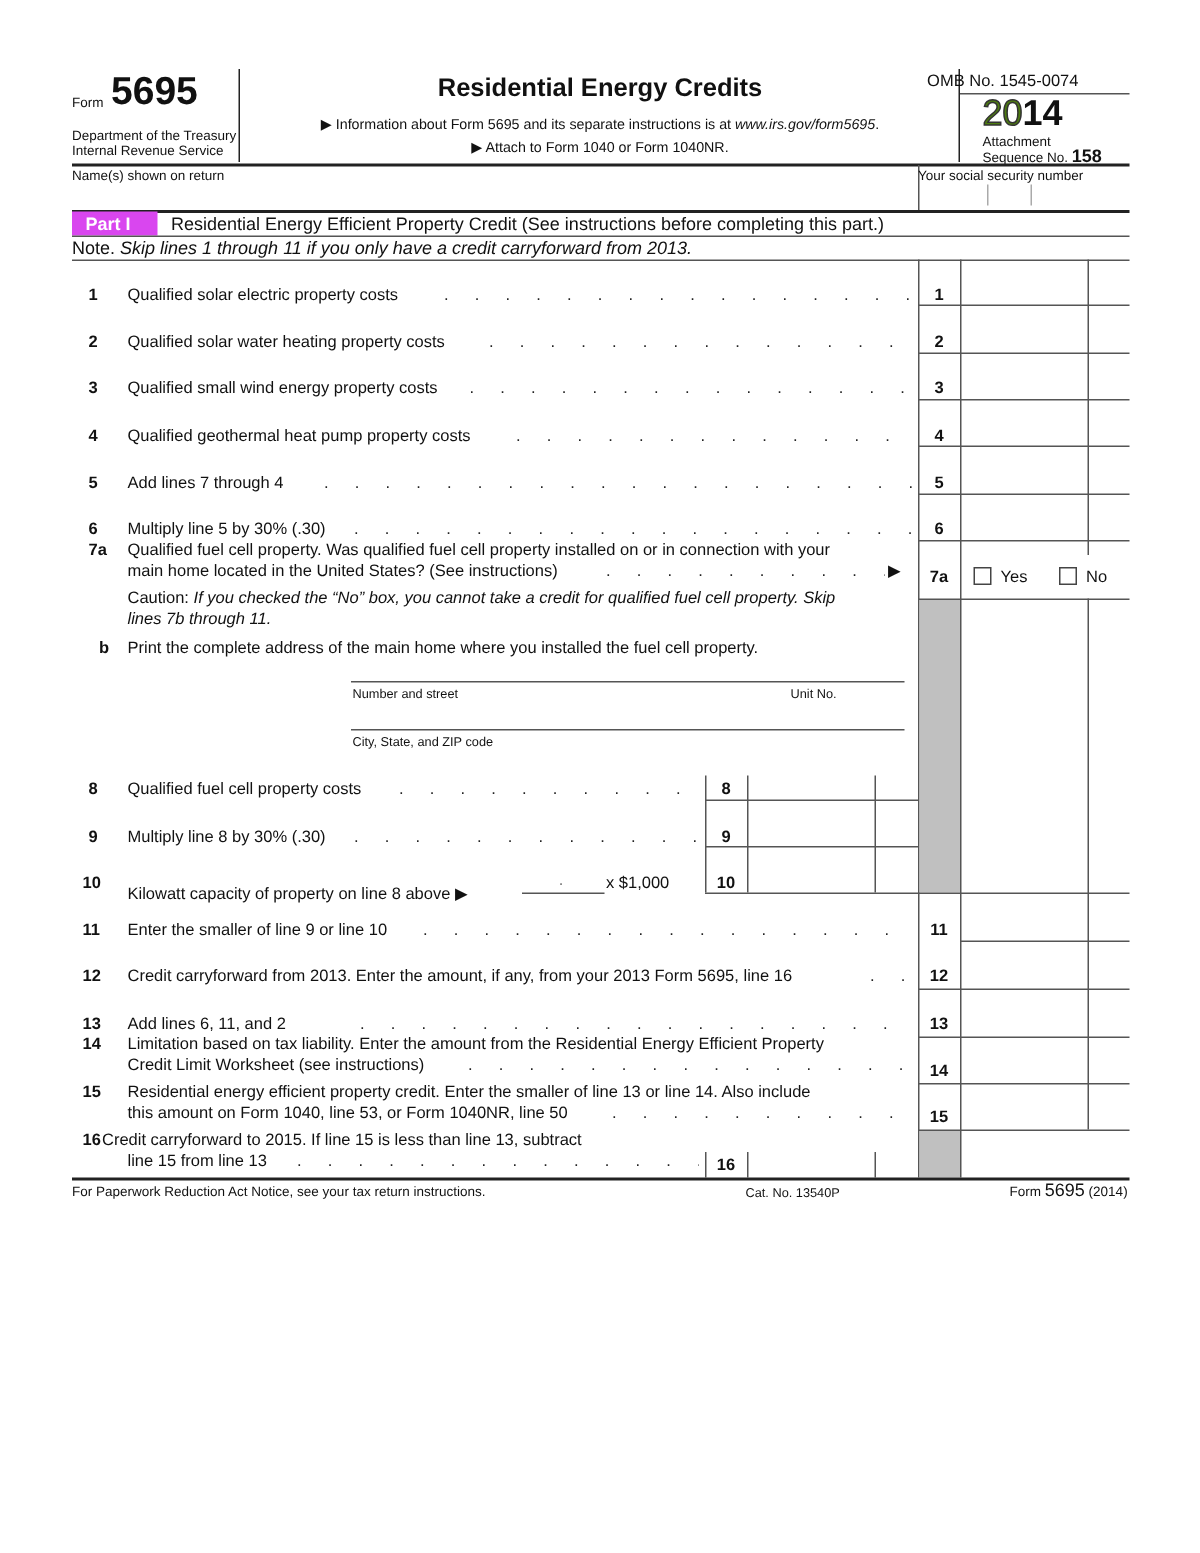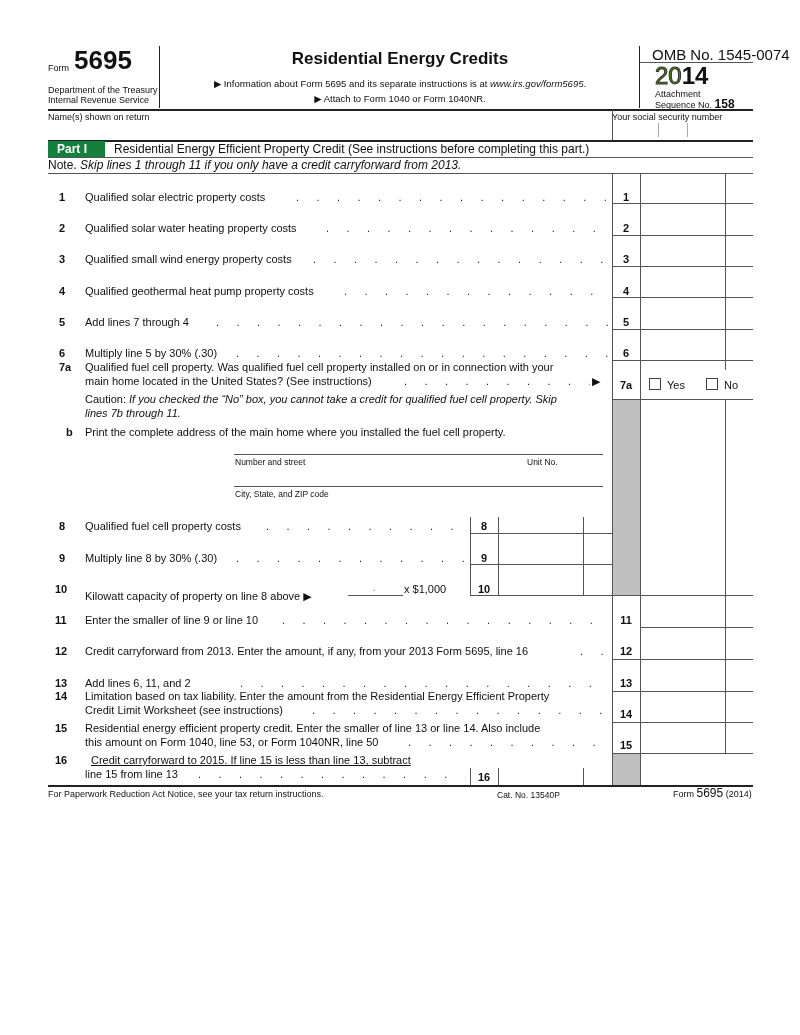--- a/index.html
+++ b/index.html
@@ -26,40 +26,40 @@
   <span class="t" style="left:74px;top:45px;font-size:26px;line-height:30px;font-weight:bold;">5695</span>
   <span class="t" style="left:48px;top:85px;font-size:9px;line-height:10px;">Department of the Treasury</span>
   <span class="t" style="left:48px;top:95px;font-size:9px;line-height:10px;">Internal Revenue Service</span>
   <div class="vl" style="left:159px;top:46px;height:62px;background:#222;"></div>
 
   <span class="t" style="left:160px;width:480px;top:49px;text-align:center;font-size:17px;line-height:20px;font-weight:bold;">Residential Energy Credits</span>
   <div class="t b" style="left:160px;width:480px;top:77px;text-align:center;font-size:9.5px;"><span>▶ Information about Form 5695 and its separate instructions is at </span><span class="i">www.irs.gov/form5695</span><span>.</span></div>
   <span class="t b" style="left:160px;width:480px;top:92px;text-align:center;font-size:9.5px;">▶ Attach to Form 1040 or Form 1040NR.</span>
 
   <div class="vl" style="left:639px;top:46px;height:62px;background:#222;"></div>
-  <span class="t" style="left:652px;width:113px;top:48px;text-align:center;font-size:15px;">OMB No. 1545-0074</span>
+  <span class="t" style="left:612px;width:113px;top:48px;text-align:center;font-size:11px;">OMB No. 1545-0074</span>
   <div class="hl" style="left:640px;width:113px;top:62px;background:#555;"></div>
   <div class="t" style="left:655px;top:63px;font-size:24px;line-height:26px;"><span style="color:#4d7c0f;-webkit-text-stroke:1px #333;font-weight:normal;">20</span><span style="font-weight:bold;">14</span></div>
   <span class="t" style="left:655px;top:89px;font-size:9px;line-height:10px;">Attachment</span>
   <div class="t" style="left:655px;top:98px;font-size:9px;line-height:12px;"><span>Sequence No.</span> <span style="font-weight:bold;font-size:12px;">158</span></div>
 </div>
 
 <div class="hl" style="left:48px;width:705px;top:109px;height:1.5px;"></div>
 
 <span class="t" style="left:48px;top:111px;font-size:9px;">Name(s) shown on return</span>
 <input class="field" style="left: 48px; top: 122px; width: 560px; height: 16px;" value="">
 <div class="vl" style="left:612px;top:110px;height:30px;"></div>
 <span class="t b" style="left:612px;width:141px;top:111px;text-align:left;font-size:9px;">Your social security number</span>
 <input class="field" style="left: 614px; top: 122px; width: 138px; height: 16px;" value="">
 <div class="vl" style="left:658px;top:123px;height:14px;background:#aaa;"></div>
 <div class="vl" style="left:687px;top:123px;height:14px;background:#aaa;"></div>
 
 <div class="hl" style="left:48px;width:705px;top:140px;height:1.5px;"></div>
 
-<div class="abs" style="left:48px;top:141px;width:57px;height:16px;background:#15803d;color:#fff;font-weight:bold;font-size:12px;line-height:16px;padding-left:9px;">Part I</div>
+<div class="abs" style="left:48px;top:141px;width:57px;height:16px;background:#d946ef;color:#fff;font-weight:bold;font-size:12px;line-height:16px;padding-left:9px;">Part I</div>
 <div class="t" style="left:114px;top:142px;font-size:12px;line-height:15px;"><span class="b">Residential Energy Efficient Property Credit</span><span> (See instructions before completing this part.)</span></div>
 <div class="hl" style="left:48px;width:705px;top:157px;background:#555;"></div>
 <div class="t" style="left:48px;top:158px;font-size:12px;line-height:15px;"><span class="b">Note.</span><span class="i"> Skip lines 1 through 11 if you only have a </span><span class="b i">credit carryforward from 2013.</span></div>
 <div class="hl" style="left:48px;width:705px;top:173px;background:#555;"></div>
 
 <div class="vl" style="left:612px;top:173px;height:612px;"></div>
 <div class="vl" style="left:640px;top:173px;height:612px;"></div>
 <div class="vl" style="left:725px;top:173px;height:197px;"></div>
 <div class="vl" style="left:725px;top:399px;height:354px;"></div>
 
@@ -216,21 +216,21 @@
 <div>
   <span class="num" style="left:55px;top:722px;">15</span>
   <div class="t" style="left:85px;top:722px;"><span class="b">Residential energy efficient property credit.</span><span> Enter the smaller of line 13 or line 14. Also include</span></div>
   <span class="t" style="left:85px;top:736px;">this amount on Form 1040, line 53, or Form 1040NR, line 50</span>
   <span class="dots" style="left:408px;top:736px;width:200px;">. . . . . . . . . . . . . . . . . . . . . . . . . . . . . . . . . . . . . . . . . .</span>
   <span class="box" style="left:612px;top:739px;">15</span>
   <input class="field" style="left: 642px; top: 735px; width: 82px; height: 15px; text-align: right;" value="">
 </div>
 <div>
   <span class="num" style="left:55px;top:754px;">16</span>
-  <span class="t" style="left:91px;top:754px;text-decoration:underline;">Credit carryforward to 2015. If line 15 is less than line 13, subtract</span>
+  <span class="t" style="left:68px;top:754px;">Credit carryforward to 2015. If line 15 is less than line 13, subtract</span>
   <span class="t" style="left:85px;top:768px;">line 15 from line 13</span>
   <span class="dots" style="left:198px;top:768px;width:268px;">. . . . . . . . . . . . . . . . . . . . . . . . . . . . . . . . . . . . . . . . . .</span>
   <div class="vl" style="left:470px;top:768px;height:17px;"></div>
   <div class="vl" style="left:498px;top:768px;height:17px;"></div>
   <div class="vl" style="left:583px;top:768px;height:17px;"></div>
   <span class="box" style="left:470px;top:771px;">16</span>
   <input class="field" style="left: 500px; top: 769px; width: 82px; height: 15px; text-align: right;" value="">
 </div>
 
 <div class="hl" style="left:48px;width:705px;top:785px;height:1.5px;"></div>

